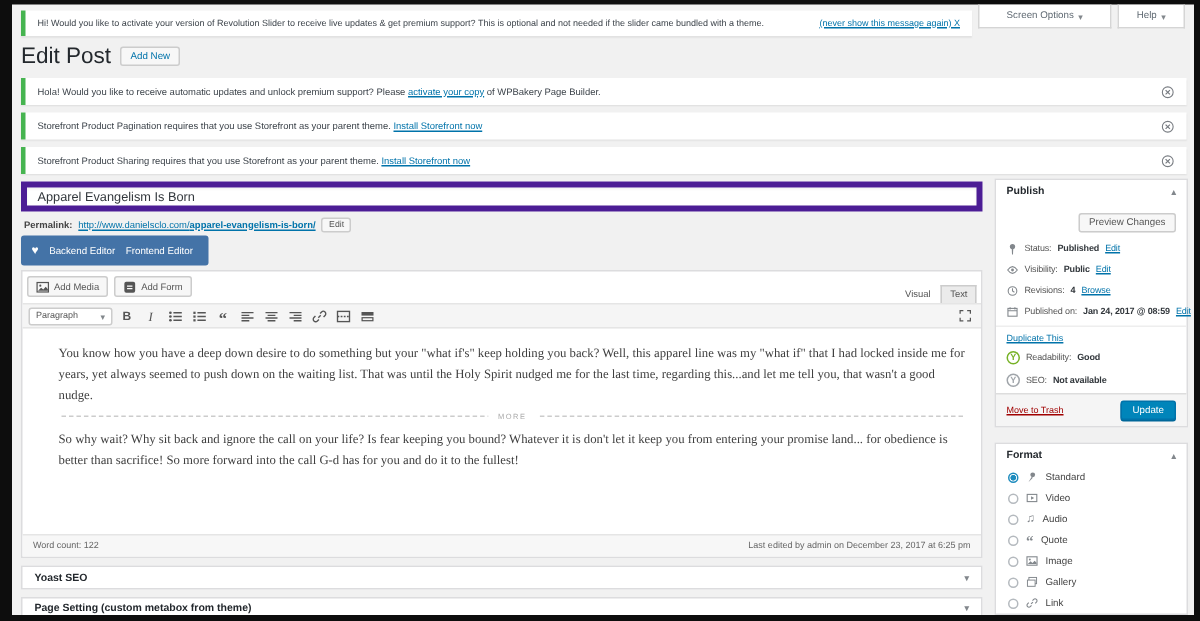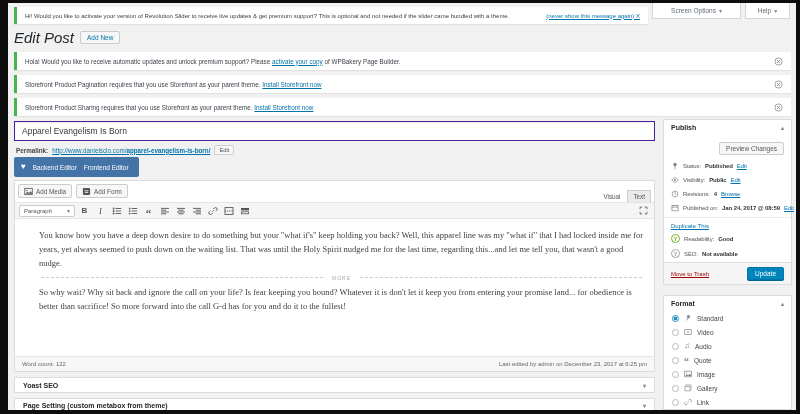--- a/index.html
+++ b/index.html
@@ -20,25 +20,25 @@
   .notice { position: absolute; background: #fff; border-left: 3px solid #46b450; box-shadow: 0 1px 1px rgba(0,0,0,.06); display: flex; align-items: center; padding: 0 8px; font-size: 6.3px; color: #3c434a; }
   .notice .spacer { flex: 1; }
   .notice-rev { left: 6px; top: 4px; width: 634px; height: 17px; font-size: 6px; }
   .notice-1 { left: 6px; top: 49px; width: 777px; height: 18px; }
   .notice-2 { left: 6px; top: 72px; width: 777px; height: 18px; }
   .notice-3 { left: 6px; top: 95px; width: 777px; height: 18px; }
   .dismiss { color: #787c82; cursor: pointer; margin-left: 8px; }
 
   
   .page-header { position: absolute; left: 6px; top: 24px; height: 20px; display: flex; align-items: center; gap: 6px; }
-  .page-header h1 { font-size: 15px; font-weight: 400; color: #23282d; font-style: italic; }
+  .page-header h1 { font-size: 15px; font-weight: 400; color: #23282d; }
   .btn-sm { font-size: 6.5px; padding: 2px 6px; background: #f7f7f7; border: 1px solid #ccc; border-radius: 2px; color: #0073aa; cursor: pointer; white-space: nowrap; }
 
   
-  .title-input { position: absolute; left: 6px; top: 118px; width: 641px; height: 20px; background: #fff; border: 1px solid #4c1d95; box-shadow: inset 0 1px 2px rgba(0,0,0,.07); display: flex; align-items: center; padding: 0 7px; font-size: 8.5px; color: #32373c; }
+  .title-input { position: absolute; left: 6px; top: 118px; width: 641px; height: 20px; background: #fff; border: 4px solid #4c1d95; box-shadow: inset 0 1px 2px rgba(0,0,0,.07); display: flex; align-items: center; padding: 0 7px; font-size: 8.5px; color: #32373c; }
   .permalink { position: absolute; left: 8px; top: 141px; height: 12px; display: flex; align-items: center; gap: 4px; font-size: 6.3px; color: #444; }
   .permalink b.slug { font-weight: 700; }
   .edit-btn { font-size: 5.8px; border: 1px solid #ccc; background: #f7f7f7; border-radius: 2px; padding: 1px 4px; color: #555; cursor: pointer; }
 
   
   .vc-bar { position: absolute; left: 6px; top: 154px; width: 125px; height: 20px; background: #4473a7; border-radius: 2px; display: flex; align-items: center; padding: 0 7px; gap: 7px; color: #fff; font-size: 6.5px; cursor: pointer; }
   .vc-logo { font-size: 8px; line-height: 1; }
 
   
   .editor { position: absolute; left: 6px; top: 177px; width: 641px; height: 192px; background: #fff; border: 1px solid #dcdcde; display: flex; flex-direction: column; }

